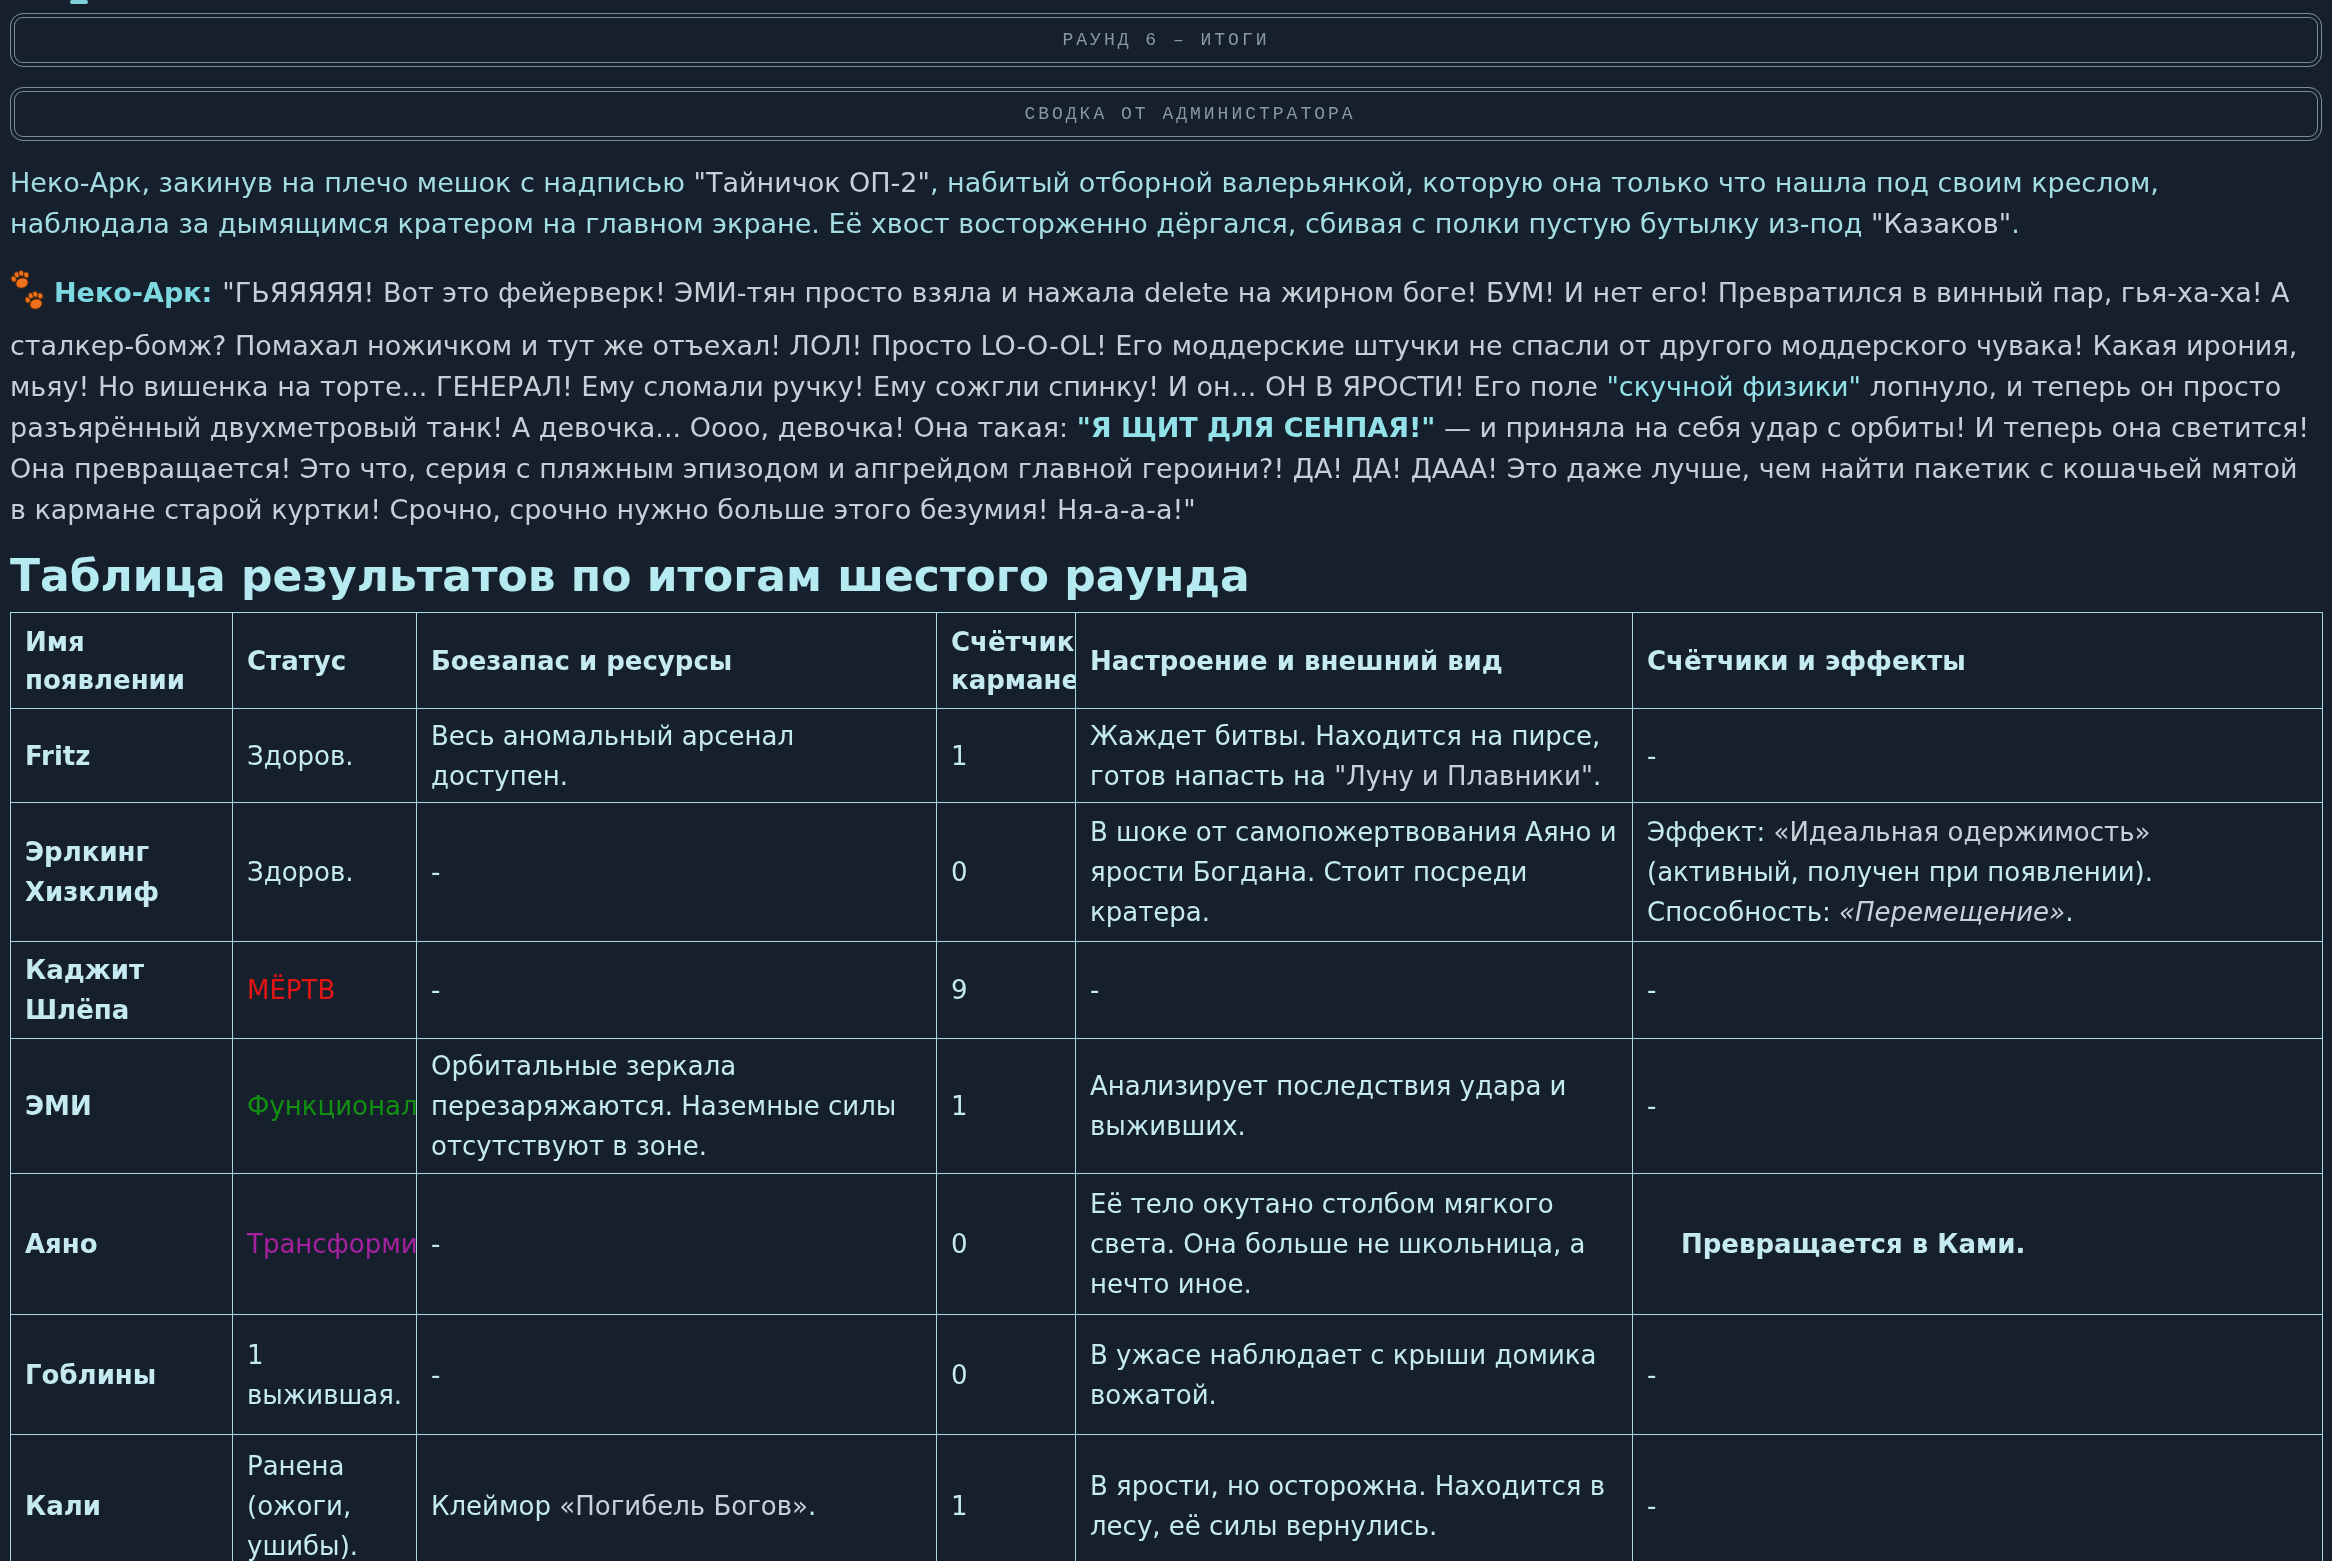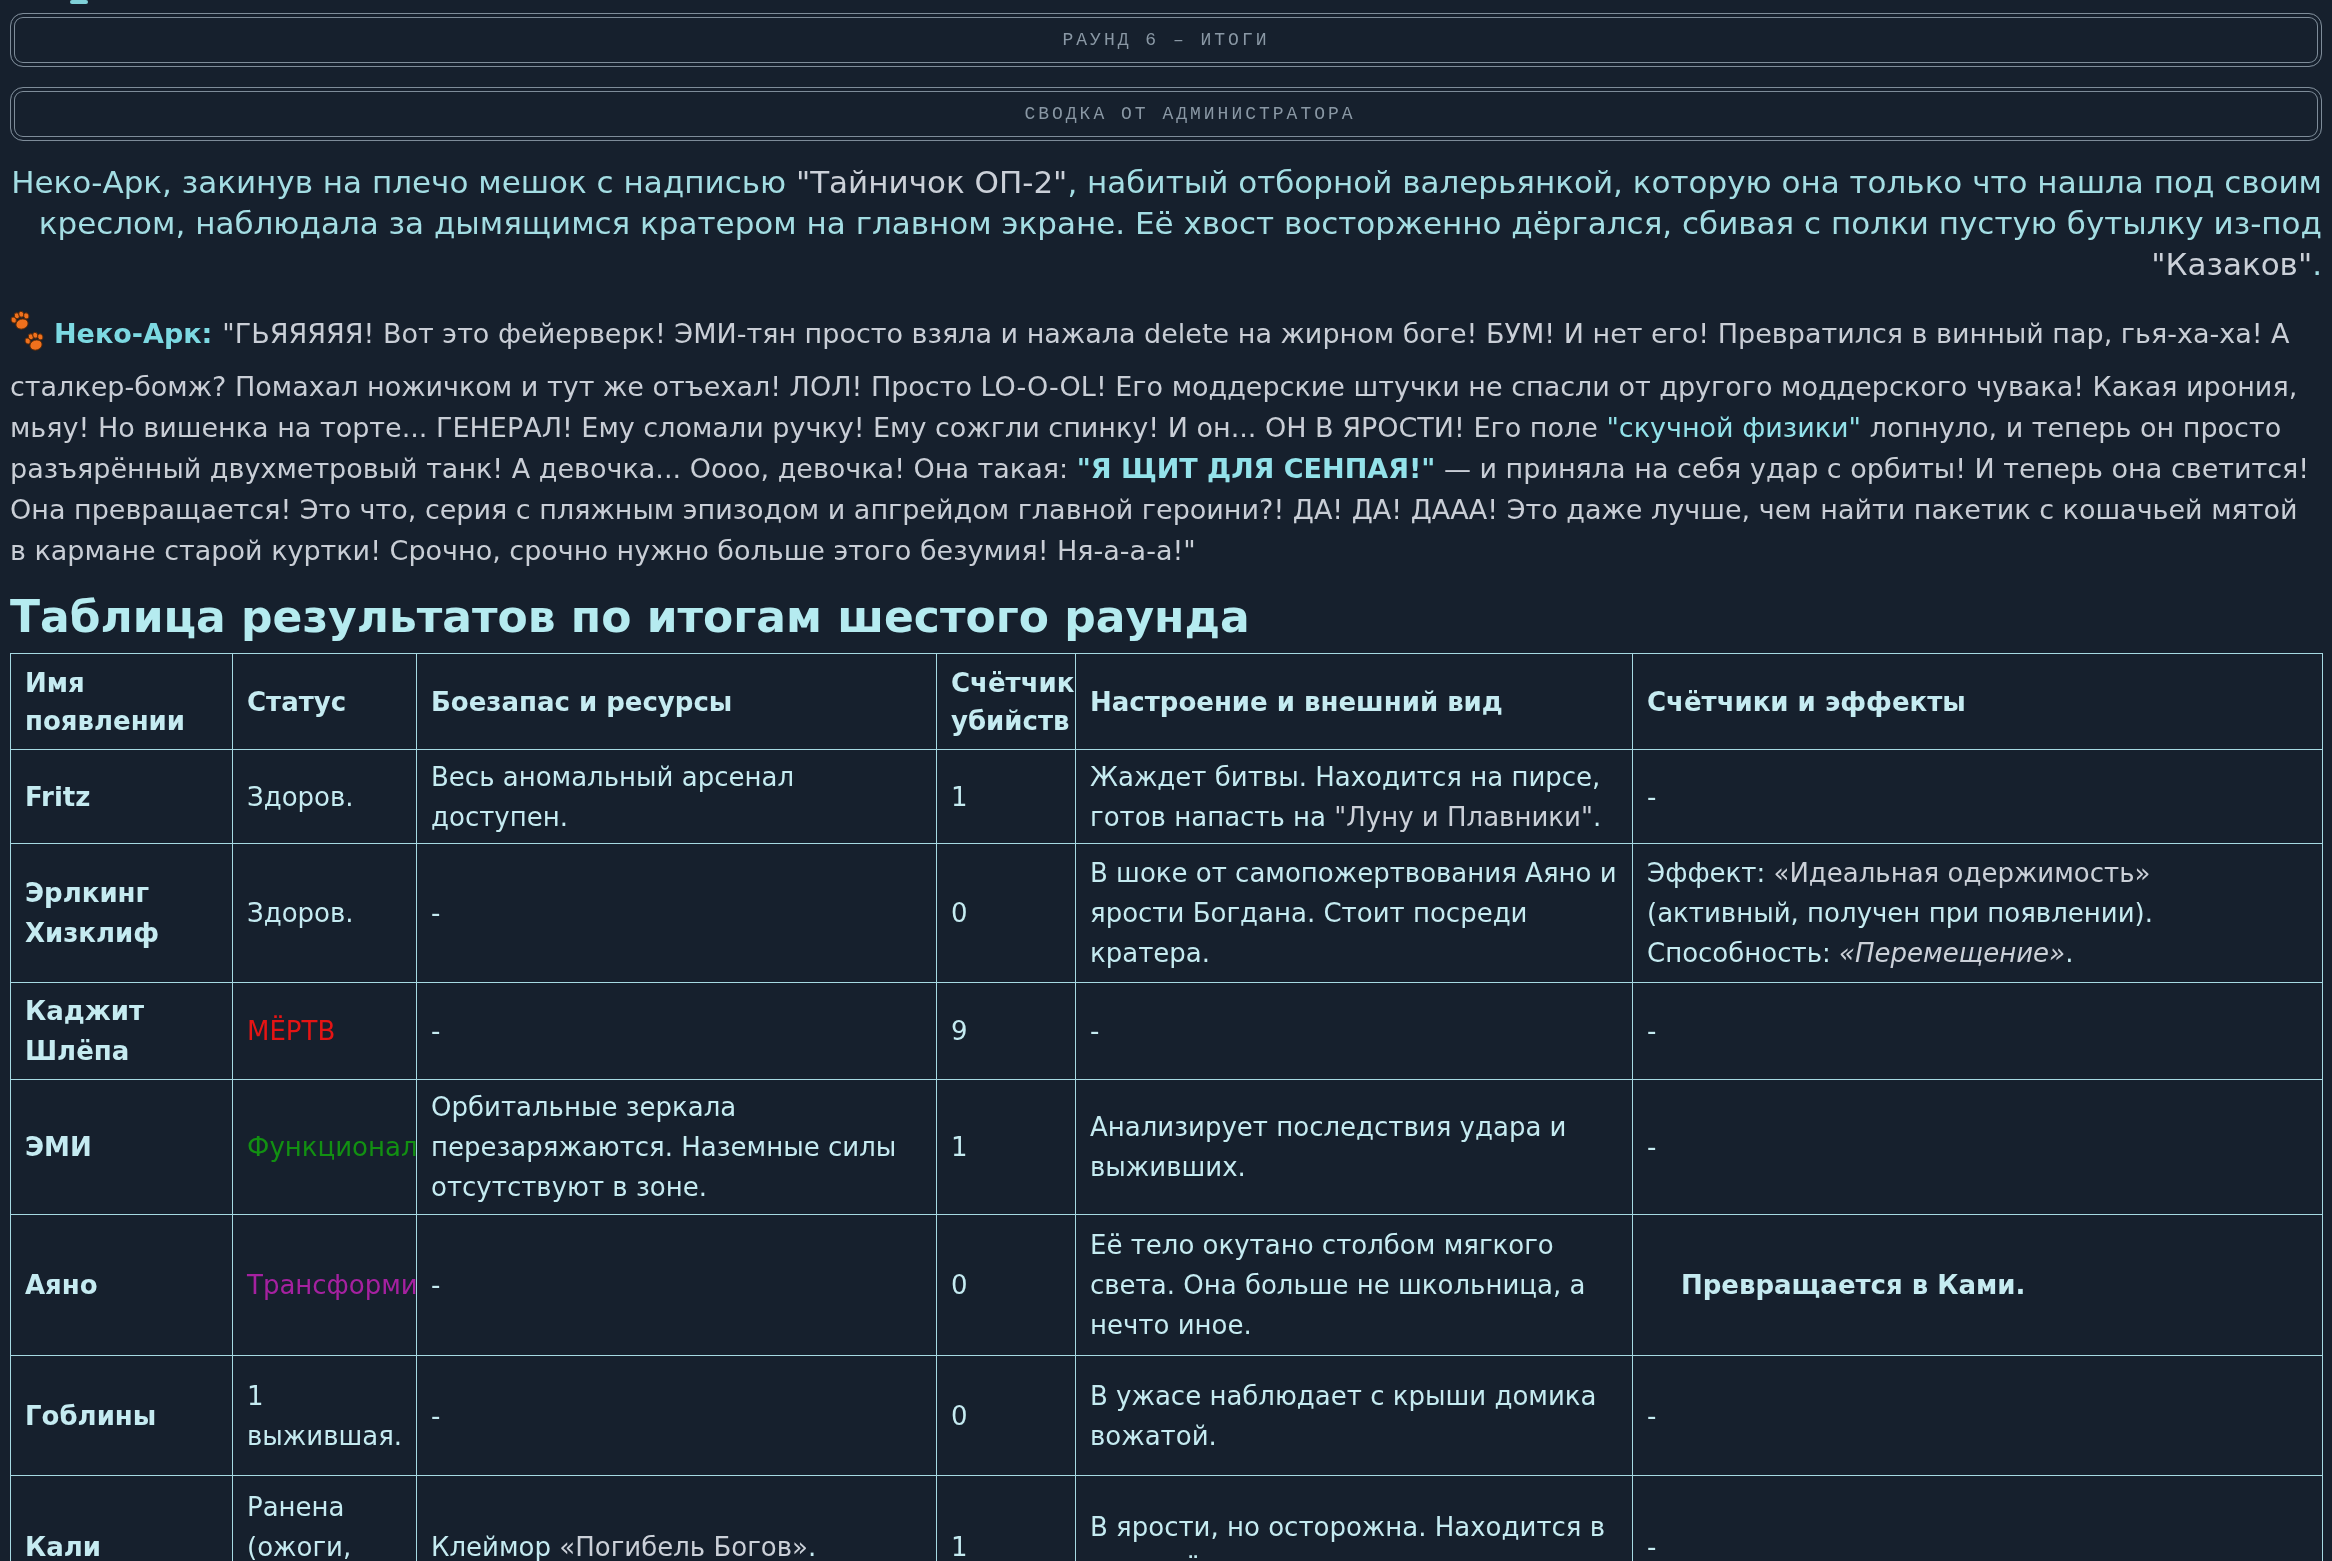--- a/index.html
+++ b/index.html
@@ -18,21 +18,21 @@
     display:flex;align-items:center;justify-content:center;
     background:transparent;cursor:pointer;
   }
   .banner + .banner{margin-top:20px;padding-left:48px;}
   .banner-text{
     font-family:"Liberation Mono","DejaVu Sans Mono",monospace;
     font-size:18px;letter-spacing:3px;color:var(--banner_text,#8a98a5);
   }
 
   .narrative{
-    margin:21px 0 0 0;font-size:31px;line-height:41px;color:var(--accent_cyan,#a3dde3);text-align:right;
+    margin:21px 0 0 0;font-size:27px;line-height:41px;color:var(--accent_cyan,#a3dde3);
   }
   .quote{
     margin:24px 0 0 0;font-size:27px;line-height:41px;color:var(--quote_gray,#c9ced6);
   }
   .paw{display:inline-block;vertical-align:-12px;margin-right:6px;}
   .speaker{color:var(--speaker_cyan,#7cd9e2);font-weight:bold;margin-right:10px;text-align:right;}
 
   .section-title{
     margin:26px 0 16px 0;font-size:44px;line-height:40px;font-weight:bold;
     color:var(--title_cyan,#b5ebf0);
@@ -112,21 +112,21 @@
         <col style="width:520px">
       <col style="width:139px">
         <col style="width:557px">
         <col style="width:690px">
     </colgroup>
     <thead>
       <tr>
         <th>Имя появлении</th>
         <th>Статус</th>
         <th>Боезапас и ресурсы</th>
-        <th>Счётчик убийств</th>
+        <th>Счётчик кармане</th>
         <th>Настроение и внешний вид</th>
         <th>Счётчики и эффекты</th>
       </tr>
     </thead>
     <tbody>
         <tr>
           <td class="col-name">Fritz</td>
           <td class="col-status"><span>Здоров.</span></td>
           <td class="col-ammo"><span>Весь аномальный арсенал доступен.</span></td>
           <td class="col-kills">1</td>

